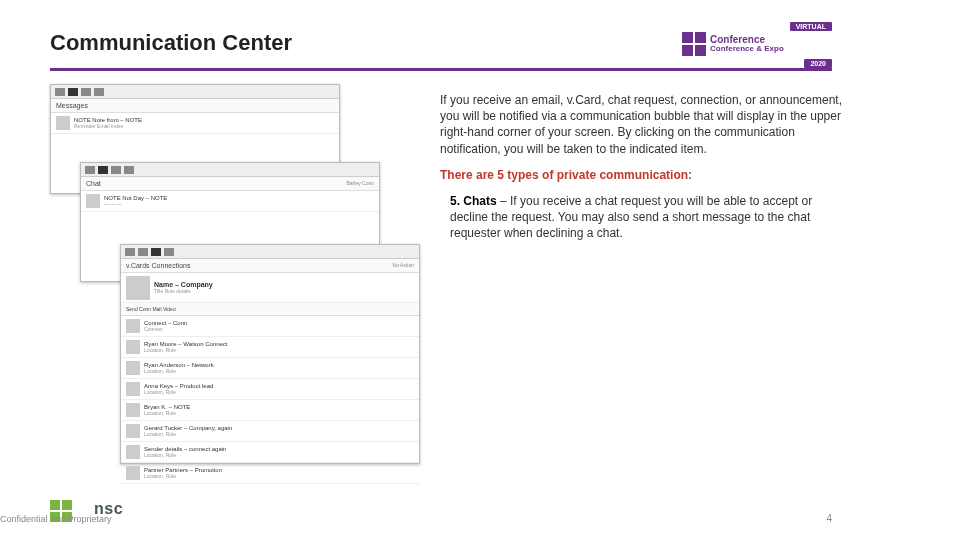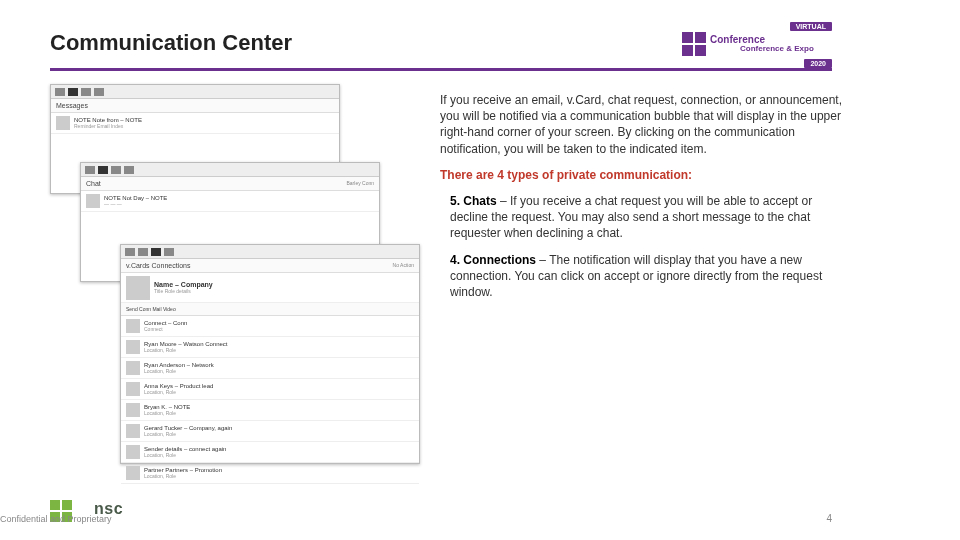--- a/index.html
+++ b/index.html
@@ -9,21 +9,21 @@
   
   .header { position: absolute; top: 30px; left: 50px; right: 40px; }
   .title { font-size: 22px; font-weight: bold; color: #222; }
   .logo-right { position: absolute; top: 22px; right: 40px; width: 150px; height: 44px; }
   .badge-virtual { position:absolute; top:0; right:0; background:#6b2f8e; color:#fff; font-size:7px; font-weight:bold; padding:1px 6px; border-radius:1px; }
   .nsc-main { display:flex; align-items:center; margin-top:10px;}
   .nsc-dots { width:24px; height:24px; display:grid; grid-template-columns:1fr 1fr; grid-template-rows:1fr 1fr; gap:2px; margin-right:4px;}
   .nsc-dots div { background:#6b2f8e; }
   .nsc-text { line-height:1; }
   .nsc-text .l1 { font-size:10px; font-weight:bold; color:#6b2f8e; }
-  .nsc-text .l2 { font-size:8px; font-weight:bold; color:#6b2f8e;margin-left:30px; }
+  .nsc-text .l2 { font-size:8px; font-weight:bold; color:#6b2f8e; }
   .badge-year { position:absolute; bottom:-2px; right:0; background:#6b2f8e; color:#fff; font-size:7px; font-weight:bold; padding:1px 6px; border-radius:1px;}
   .rule { position:absolute; top:68px; left:50px; right:40px; height:3px; background:#6b2f8e; }
 
   
   .imgarea { position:absolute; top:84px; left:50px; width:370px; height:390px; }
   .panel { position:absolute; background:#fff; border:1px solid #bbb; box-shadow:0 1px 3px rgba(0,0,0,0.25); font-size:6px; color:#555; }
   .panel .toolbar { background:#eee; border-bottom:1px solid #ccc; height:14px; display:flex; align-items:center; padding:0 4px; gap:3px;}
   .panel .toolbar .ico { width:10px; height:8px; background:#888; }
   .panel .toolbar .ico.dark { background:#333; }
   .panel .section-label { padding:3px 5px; font-size:7px; color:#444; border-bottom:1px solid #ddd; background:#fafafa;}
@@ -194,24 +194,23 @@
               <div class="t2">Location, Role</div>
             </div>
           </div>
         </div>
     </div>
 
   </div>
 
   <div class="textblock">
     <p>If you receive an email, v.Card, chat request, connection, or announcement, you will be notified via a communication bubble that will display in the upper right-hand corner of your screen. By clicking on the communication notification, you will be taken to the indicated item.</p>
-    <p class="heading-red">There are 4 types of private communication:</p>
+    <p class="heading-red">There are 5 types of private communication:</p>
     <div id="items">
         <p class="item"><b>5. Chats</b> – If you receive a chat request you will be able to accept or decline the request. You may also send a short message to the chat requester when declining a chat.</p>
-        <p class="item"><b>4. Connections</b> – The notification will display that you have a new connection. You can click on accept or ignore directly from the request window.</p>
       </div>
   </div>
 
   <div class="footer-logo">
     <div class="dots">
         <div></div>
         <div></div>
         <div></div>
         <div></div>
       </div>

